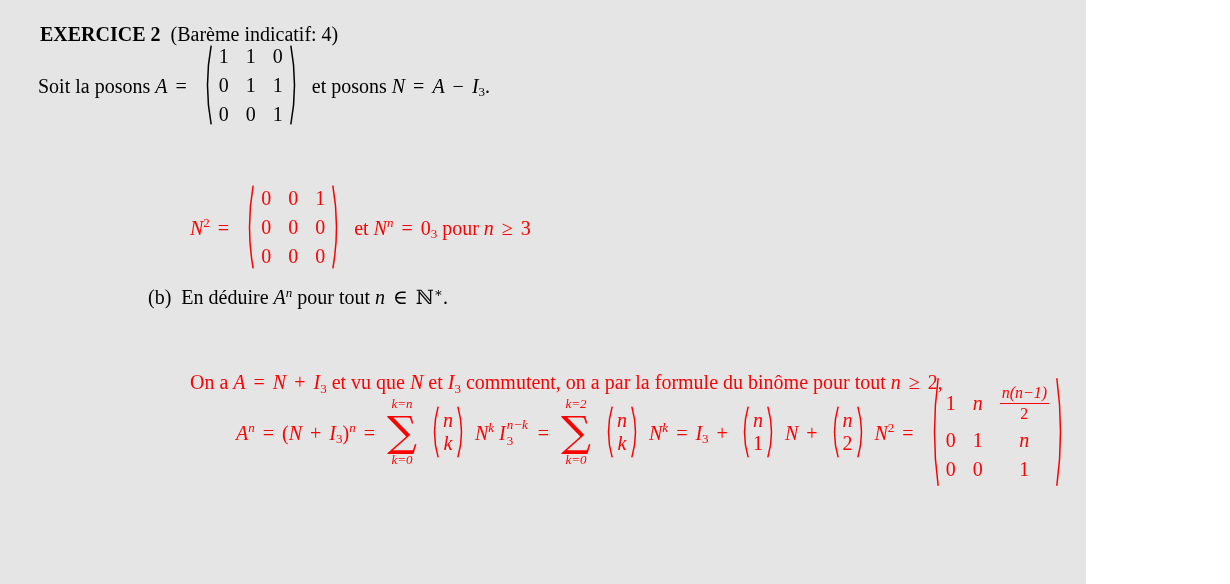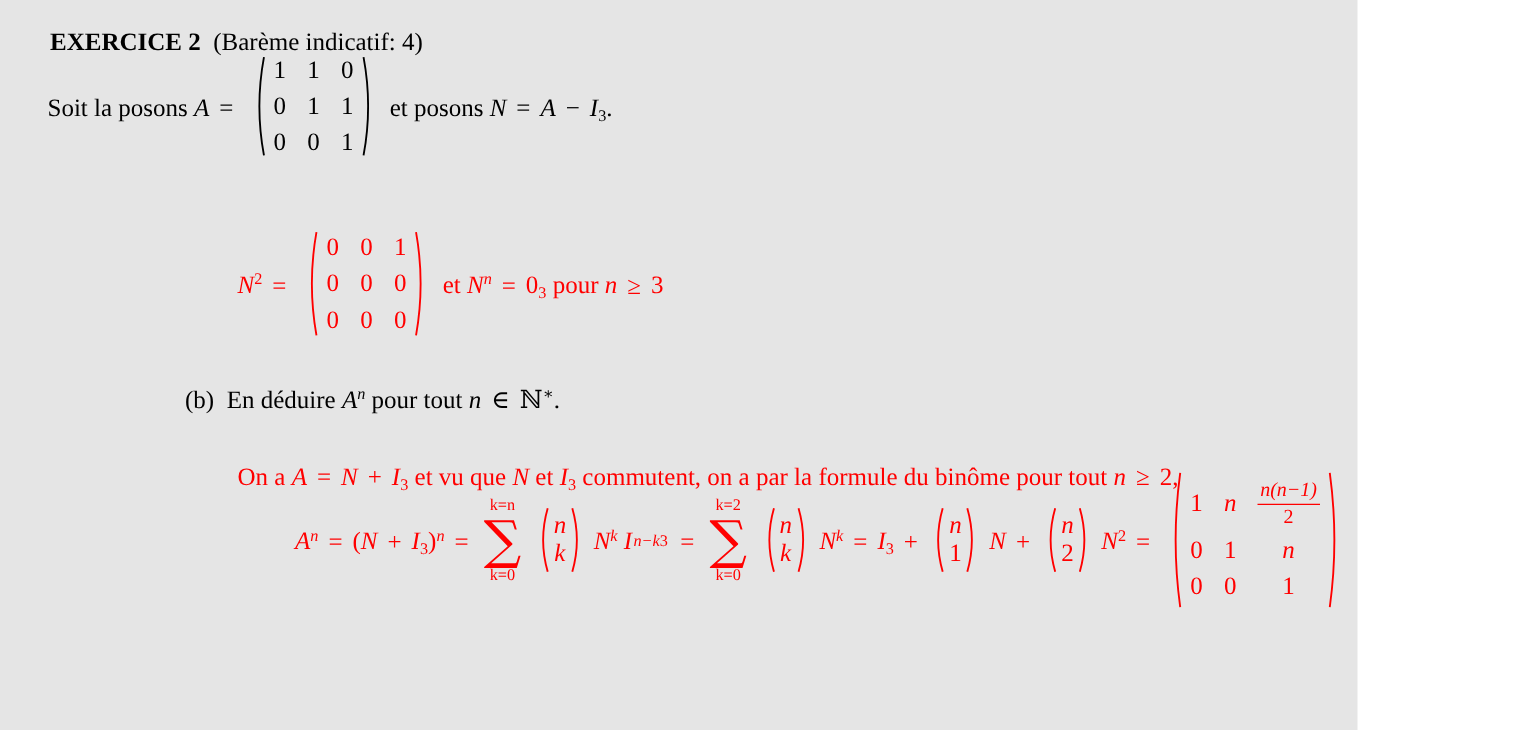--- a/index.html
+++ b/index.html
@@ -15,37 +15,37 @@
   .sup{font-size:13px;vertical-align:0.55em;line-height:1;}
   .sub{font-size:13px;vertical-align:-0.3em;line-height:1;}
   
   .matrix{display:inline-flex;align-items:center;vertical-align:middle;margin:0 7px;position:relative;top:-3px;}
   .paren{width:11px;flex:none;display:block;}
   .cells{display:grid;grid-template-columns:repeat(3,auto);column-gap:17px;row-gap:3px;
          justify-items:center;align-items:center;padding:0 6px;line-height:1.3;}
   
   .sum{display:inline-flex;flex-direction:column;align-items:center;vertical-align:middle;
        margin:0 4px;position:relative;top:-3px;}
-  .sum .lim{font-size:13px;line-height:1.25;}
+  .sum .lim{font-size:13px;line-height:1.25;font-style:italic;}
   .sum .sigma{font-size:42px;line-height:0.95;font-family:"DejaVu Serif","DejaVu Sans",serif;font-style:normal;}
   
   .binom{display:inline-flex;align-items:center;vertical-align:middle;margin:0 3px;position:relative;top:-3px;}
   .binom .stack{display:inline-flex;flex-direction:column;align-items:center;line-height:1.15;padding:0 3px;}
   
-  .supsub{display:inline-flex;flex-direction:row;align-items:flex-start;font-size:13px;
+  .supsub{display:inline-flex;flex-direction:column;align-items:flex-start;font-size:13px;
           line-height:1.25;vertical-align:middle;position:relative;top:-2px;margin:0 2px 0 1px;}
   
   .frac{display:inline-flex;flex-direction:column;align-items:center;font-size:16px;line-height:1.25;}
   .frac .num{border-bottom:1.2px solid currentColor;padding:0 2px;}
   
   .l-title{left:40px;top:22px;}
   .l-intro{left:38px;top:88px;}
   .l-item-a{left:148px;top:146px;}
   .l-answer{left:190px;top:230px;}
-  .l-item-b{left:148px;top:308px;}
+  .l-item-b{left:148px;top:285px;}
   .l-deriv{left:190px;top:370px;}
   .l-formula{left:236px;top:435px;}
 </style>
 </head>
 <body>
 
 <div class="page">
 
   <div class="line l-title">
     <span class="bf g">EXERCICE 2</span>

